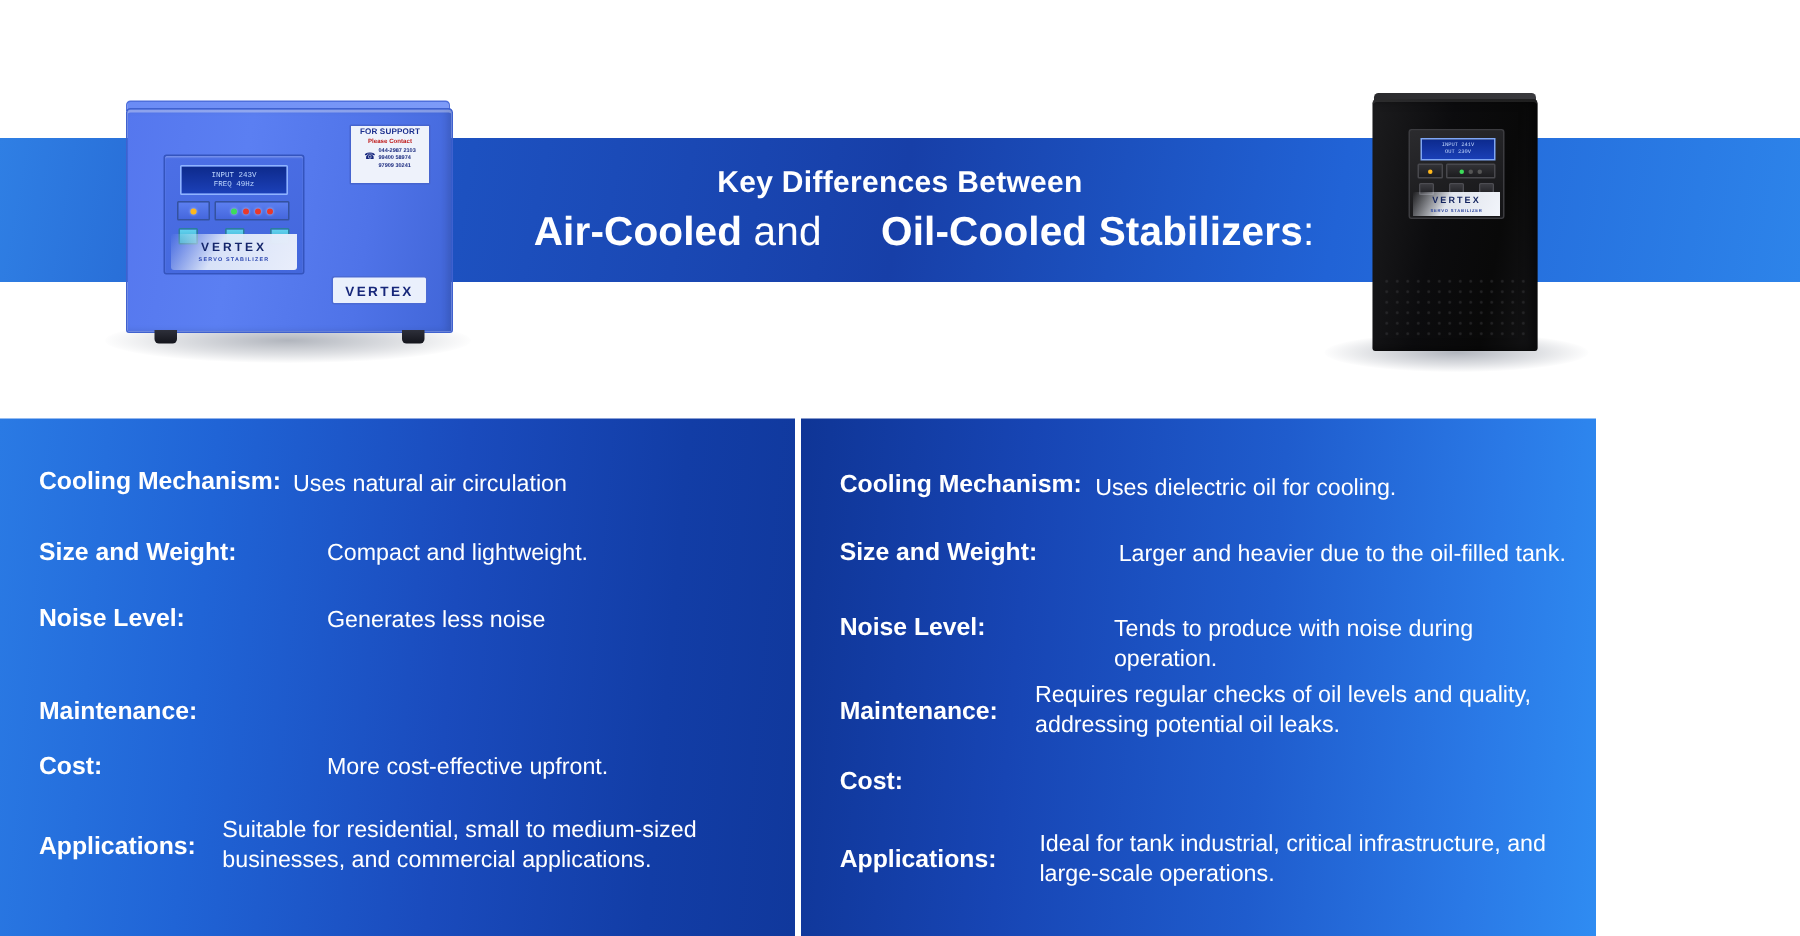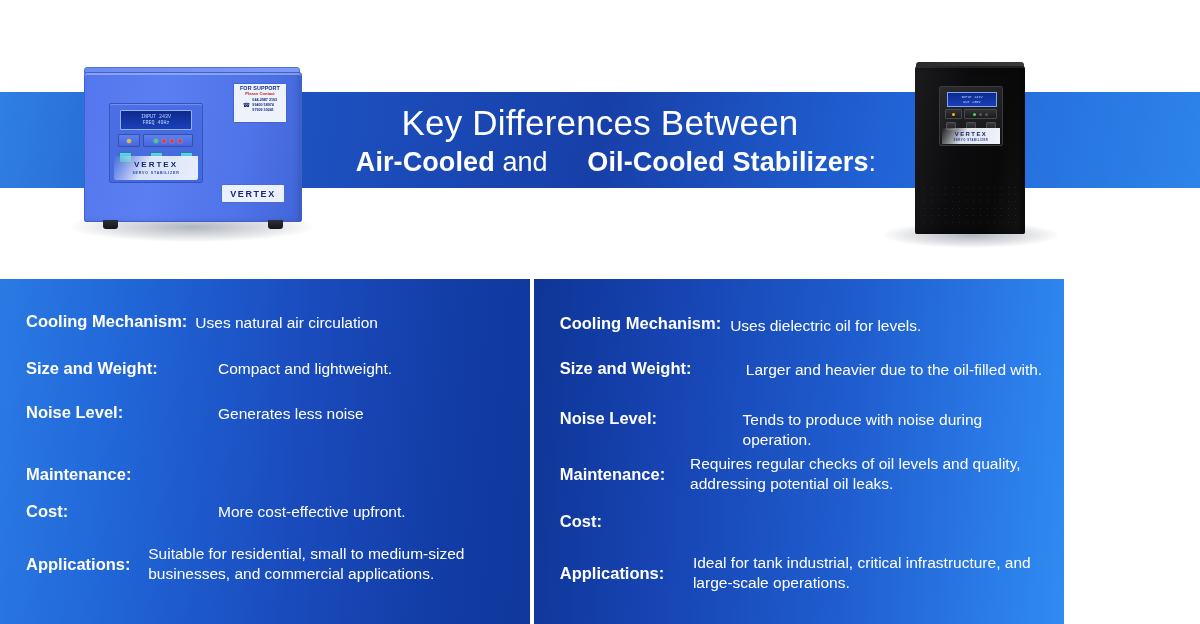--- a/index.html
+++ b/index.html
@@ -14,21 +14,21 @@
   .banner{
     position:absolute;left:0;top:92px;width:1200px;height:96px;
     background:linear-gradient(100deg,#2f7fe4 0%,#1e54c4 22%,#173fa8 50%,#2163d6 74%,#2d84ea 100%);
     z-index:2;
   }
   .banner-text{
     position:absolute;left:0;top:92px;width:1200px;height:96px;z-index:4;
     display:flex;flex-direction:column;align-items:center;justify-content:center;
     color:#ffffff;text-align:center;line-height:1.0;
   }
-  .banner-line1{font-size:35px;font-weight:400;letter-spacing:.2px;margin-bottom:9px;}
+  .banner-line1{font-size:20px;font-weight:700;letter-spacing:.2px;margin-bottom:9px;}
   .banner-line2{font-size:27px;font-weight:400;letter-spacing:.1px;}
   .banner-line2 b{font-weight:700;margin-left:32px;}
 
   
   .prod{position:absolute;z-index:3;}
 
   
   #air-unit{left:84px;top:72px;width:216px;height:148px;}
   .air-body{
     position:absolute;left:0;top:0;width:216px;height:148px;
@@ -309,25 +309,25 @@
         </div>
       </div>
     </div>
 
     <div class="divider"></div>
 
     <div class="panel panel-right">
       <div class="rows">
         <div class="row r0">
           <span class="lbl">Cooling Mechanism:</span>
-          <span class="val">Uses dielectric oil for levels.</span>
+          <span class="val">Uses dielectric oil for cooling.</span>
         </div>
         <div class="row r1">
           <span class="lbl">Size and Weight:</span>
-          <span class="val">Larger and heavier due to the oil-filled with.</span>
+          <span class="val">Larger and heavier due to the oil-filled tank.</span>
         </div>
         <div class="row r2">
           <span class="lbl">Noise Level:</span>
           <span class="val">Tends to produce with noise during operation.</span>
         </div>
         <div class="row r3">
           <span class="lbl">Maintenance:</span>
           <span class="val" style="max-width:360px;">Requires regular checks of oil levels and quality, addressing potential oil leaks.</span>
         </div>
         <div class="row r4">

